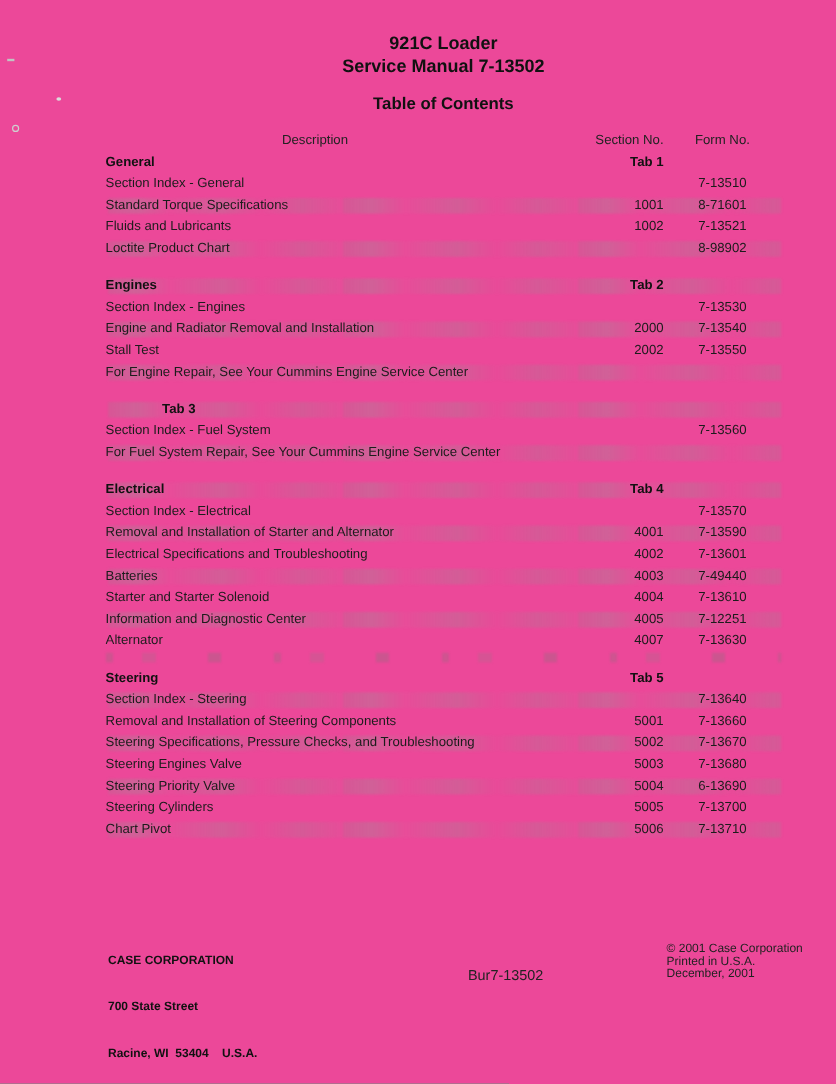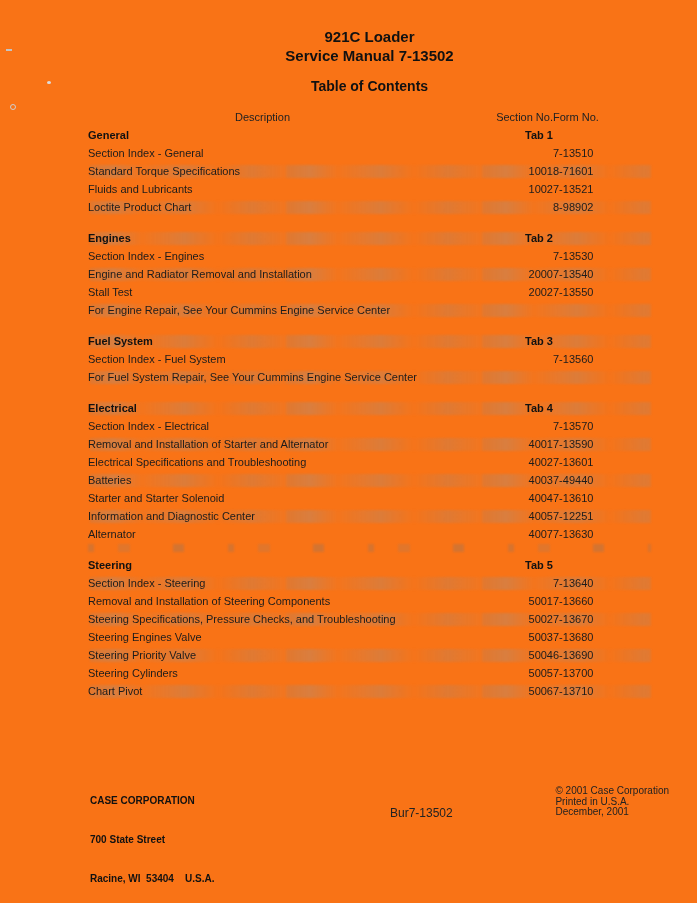--- a/index.html
+++ b/index.html
@@ -1,40 +1,40 @@
 <!DOCTYPE html>
 <html><head>
 <meta charset="utf-8">
 <style>
   html,body{margin:0;padding:0;background:#888;}
   .page{
     position:relative;
     width:697px;height:903px;
-    background:#f97316;
+    background:#ec4899;
     font-family:"Liberation Sans", sans-serif;
     color:#1c1c1c;
     overflow:hidden;
     margin:0 auto;
   }
   
   .titles{
     position:absolute;left:88px;top:27px;width:563px;
     text-align:center;
   }
   .t1{font-size:15px;font-weight:bold;line-height:19px;color:#111;}
   .t2{font-size:14px;font-weight:bold;margin-top:13px;color:#111;}
   
   .toc{position:absolute;left:88px;top:108px;width:563px;}
   .row{
     display:flex;height:18px;line-height:18px;font-size:11px;
     position:relative;white-space:nowrap;
   }
   .desc{flex:1;overflow:hidden;text-align:left;}
   .sec{width:75px;text-align:right;}
-  .form{width:98px;text-align:left;}
+  .form{width:98px;text-align:center;}
   .colhead .desc{padding-left:147px;}
   .colhead span{font-weight:normal;color:#222;}
   .b{font-weight:bold;color:#111;}
   .section{margin-top:13px;position:relative;}
   .section:first-child{margin-top:0;}
   
   .smudge::after{
     content:"";position:absolute;left:2px;right:0;top:3px;height:13px;
     background:
       repeating-linear-gradient(90deg,
@@ -144,21 +144,20 @@
     <span class="form">7-13550</span>
   </div>
           <div class="row smudge">
     <span class="desc">For Engine Repair, See Your Cummins Engine Service Center</span>
     <span class="sec"></span>
     <span class="form"></span>
   </div>
         </div>
         <div class="section">
     <div class="row head smudge">
-      <span class="desc b">Fuel System</span>
       <span class="sec b">Tab 3</span>
       <span class="form"></span>
     </div>
   <div class="row">
     <span class="desc">Section Index - Fuel System</span>
     <span class="sec"></span>
     <span class="form">7-13560</span>
   </div>
           <div class="row smudge">
     <span class="desc">For Fuel System Repair, See Your Cummins Engine Service Center</span>

